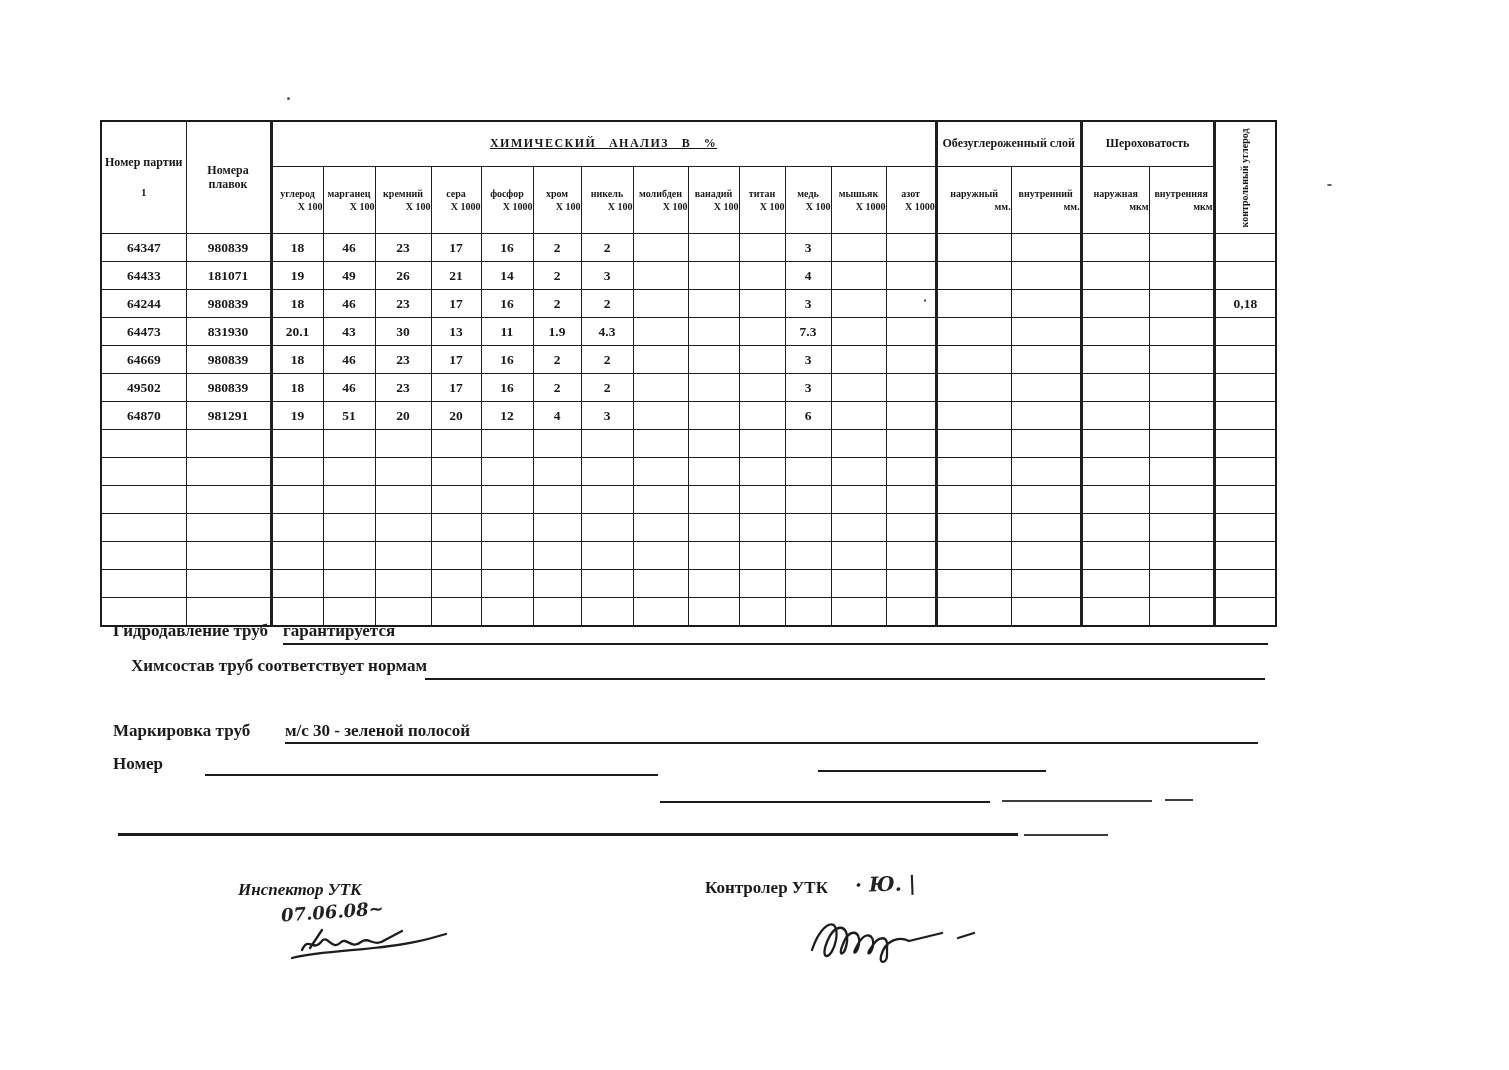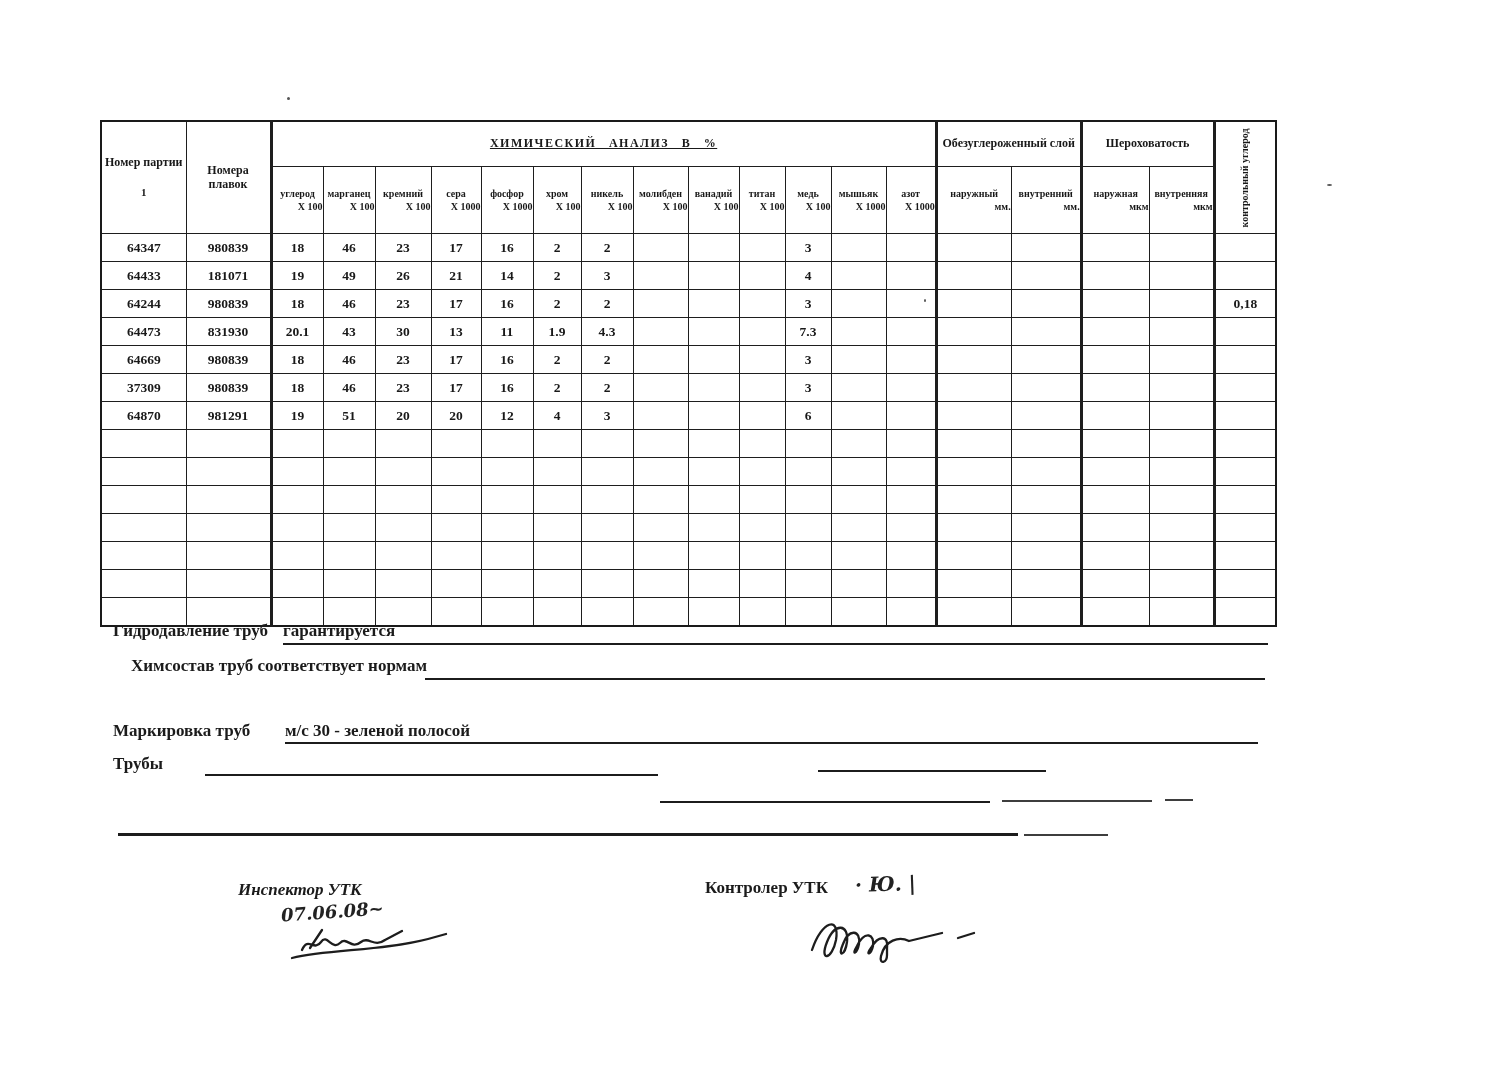--- a/index.html
+++ b/index.html
@@ -274,21 +274,21 @@
           <td>3</td>
           <td></td>
           <td></td>
           <td class="bl-thick"></td>
           <td></td>
           <td class="bl-thick"></td>
           <td></td>
           <td class="bl-thick"></td>
         </tr>
         <tr>
-          <td>37309</td>
+          <td>49502</td>
           <td>980839</td>
           <td class="bl-thick">18</td>
           <td>46</td>
           <td>23</td>
           <td>17</td>
           <td>16</td>
           <td>2</td>
           <td>2</td>
           <td></td>
           <td></td>
@@ -485,21 +485,21 @@
   <div class="ftext" style="left:283px;top:621px;">гарантируется</div>
   <div class="rule" style="left:283px;top:643px;width:985px;"></div>
 
   <div class="ftext" style="left:131px;top:656px;text-align:right;">Химсостав труб соответствует нормам</div>
   <div class="rule" style="left:425px;top:678px;width:840px;"></div>
 
   <div class="ftext" style="left:113px;top:721px;">Маркировка труб</div>
   <div class="ftext" style="left:285px;top:721px;">м/с 30 - зеленой полосой</div>
   <div class="rule" style="left:285px;top:742px;width:973px;"></div>
 
-  <div class="ftext" style="left:113px;top:754px;">Трубы</div>
+  <div class="ftext" style="left:113px;top:754px;">Номер</div>
   <div class="rule" style="left:205px;top:774px;width:453px;"></div>
   <div class="rule" style="left:818px;top:770px;width:228px;"></div>
 
   <div class="rule" style="left:660px;top:801px;width:330px;"></div>
   <div class="rule thin" style="left:1002px;top:800px;width:150px;"></div>
   <div class="rule thin" style="left:1165px;top:799px;width:28px;"></div>
 
   <div class="rule" style="left:118px;top:833px;width:900px;height:2.5px;"></div>
   <div class="rule thin" style="left:1024px;top:834px;width:84px;"></div>
 

